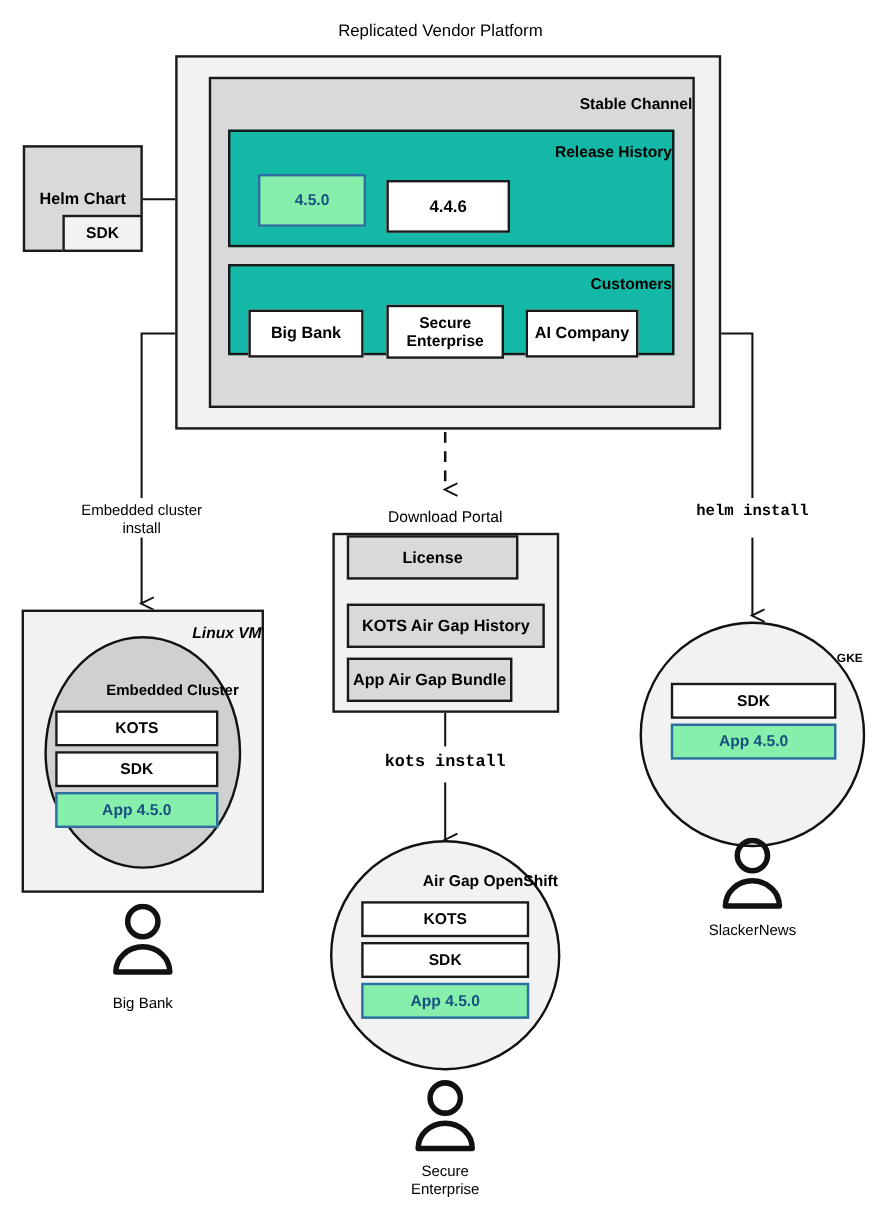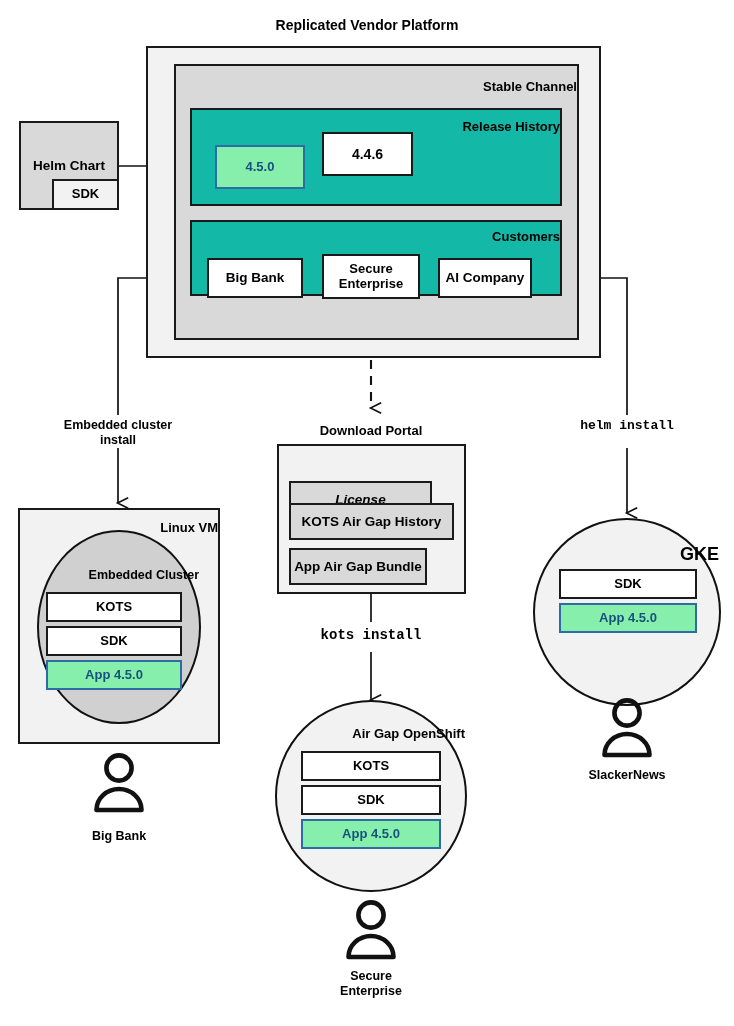--- a/index.html
+++ b/index.html
@@ -15,21 +15,21 @@
     position:absolute;box-sizing:border-box;
     border:2px solid #1a1a1a;
     display:flex;align-items:center;justify-content:center;
     text-align:center;font-weight:bold;line-height:1.15;
   }
   .grp-title{
     position:absolute;box-sizing:border-box;
     width:100%;text-align:right;font-weight:bold;padding-left:14px;
   }
   .plain-label{
-    position:absolute;text-align:center;font-weight:bold;line-height:1.2;
+    position:absolute;text-align:center;font-weight:normal;line-height:1.2;
   }
   .mono{font-family:"Liberation Mono", monospace;font-weight:bold;letter-spacing:0px;}
 
   
   .fill-l1{background:#f2f2f2;}
   .fill-l2{background:#d9d9d9;}
   .fill-l3{background:#14b8a6;}
   .fill-white{background:#ffffff;}
   .fill-blue{background:#86efac;border-color:#2e6ca4;color:#18507f;}
   .fill-gray{background:#d9d9d9;}
@@ -78,21 +78,21 @@
   <div class="box fill-l2" style="left:174px;top:64px;width:405px;height:276px;display:block;">
     <div class="grp-title" style="left:0;top:14px;font-size:13px;">Stable Channel</div>
   </div>
 
   <div class="box fill-l3" style="left:190px;top:108px;width:372px;height:98px;display:block;">
     <div class="grp-title" style="left:0;top:10px;font-size:13px;">Release History</div>
   </div>
 
   <div class="box fill-blue" style="left:215px;top:145px;width:90px;height:44px;font-size:13px;">4.5.0</div>
 
-  <div class="box fill-white" style="left:322px;top:132px;width:91px;height:44px;font-size:14px;">4.4.6</div>
+  <div class="box fill-white" style="left:322px;top:150px;width:103px;height:44px;font-size:14px;">4.4.6</div>
 
   <div class="box fill-l3" style="left:190px;top:220px;width:372px;height:76px;display:block;">
     <div class="grp-title" style="left:0;top:8px;font-size:13px;">Customers</div>
   </div>
 
   <div class="box fill-white" style="left:207px;top:258px;width:96px;height:40px;font-size:13.5px;">Big Bank</div>
 
   <div class="box fill-white" style="left:322px;top:254px;width:98px;height:45px;font-size:13px;white-space:pre-line;">Secure
 Enterprise</div>
 
@@ -105,26 +105,26 @@
 install</div>
 
   <div class="plain-label mono" style="left:291px;top:627px;width:160px;font-size:14px;">kots install</div>
 
   <div class="plain-label mono" style="left:547px;top:418px;width:160px;font-size:13px;">helm install</div>
 
   <div class="plain-label" style="left:281px;top:423px;width:180px;font-size:13px;">Download Portal</div>
 
   <div class="box fill-l1" style="left:277px;top:444px;width:189px;height:150px;display:block;"></div>
 
-  <div class="box fill-gray" style="left:289px;top:481px;width:143px;height:37px;font-size:13.5px;font-style:italic;">License</div>
+  <div class="box fill-gray" style="left:289px;top:446px;width:143px;height:37px;font-size:13.5px;">License</div>
   <div class="box fill-gray" style="left:289px;top:503px;width:165px;height:37px;font-size:13.5px;">KOTS Air Gap History</div>
   <div class="box fill-gray" style="left:289px;top:548px;width:138px;height:37px;font-size:13.5px;">App Air Gap Bundle</div>
 
   <div class="box fill-l1" style="left:18px;top:508px;width:202px;height:236px;display:block;">
-    <div class="grp-title" style="left:0;top:11px;font-size:13px;">Linux VM</div>
+    <div class="grp-title" style="left:0;top:11px;font-size:13px;font-style:italic;">Linux VM</div>
   </div>
 
   <div class="box fill-l3 circle" style="left:37px;top:530px;width:164px;height:194px;background:#d0d0d0;border:2px solid #111;display:block;">
     <div class="grp-title" style="left:0;top:36px;font-size:12.5px;">Embedded Cluster</div>
   </div>
 
   <div class="box fill-white" style="left:46px;top:592px;width:136px;height:30px;font-size:13px;">KOTS</div>
   <div class="box fill-white" style="left:46px;top:626px;width:136px;height:30px;font-size:13px;">SDK</div>
   <div class="box fill-blue" style="left:46px;top:660px;width:136px;height:30px;font-size:13px;">App 4.5.0</div>
 
@@ -143,21 +143,21 @@
   <div class="box fill-blue" style="left:301px;top:819px;width:140px;height:30px;font-size:13px;">App 4.5.0</div>
 
   <svg class="person" style="left:342px;top:900px;width:58px;height:60px;" viewBox="0 0 58 60">
     <circle cx="29" cy="15" r="12.6" fill="none" stroke="#111" stroke-width="4.6"></circle>
     <path d="M6.5,57 a22.5,21 0 0 1 45,0 z" fill="none" stroke="#111" stroke-width="4.6" stroke-linejoin="round"></path>
   </svg>
   <div class="plain-label" style="left:291px;top:969px;width:160px;font-size:12.5px;white-space:pre-line;">Secure
 Enterprise</div>
 
   <div class="box fill-l1 circle" style="left:533px;top:518px;width:188px;height:188px;border:2px solid #111;display:block;">
-    <div class="grp-title" style="left:0;top:24px;font-size:18px;">GKE</div>
+    <div class="grp-title" style="left:0;top:24px;font-size:10px;">GKE</div>
   </div>
 
   <div class="box fill-white" style="left:559px;top:569px;width:138px;height:30px;font-size:13px;">SDK</div>
   <div class="box fill-blue" style="left:559px;top:603px;width:138px;height:30px;font-size:13px;">App 4.5.0</div>
 
   <svg class="person" style="left:598px;top:698px;width:58px;height:60px;" viewBox="0 0 58 60">
     <circle cx="29" cy="15" r="12.6" fill="none" stroke="#111" stroke-width="4.6"></circle>
     <path d="M6.5,57 a22.5,21 0 0 1 45,0 z" fill="none" stroke="#111" stroke-width="4.6" stroke-linejoin="round"></path>
   </svg>
   <div class="plain-label" style="left:547px;top:768px;width:160px;font-size:12.5px;">SlackerNews</div>

